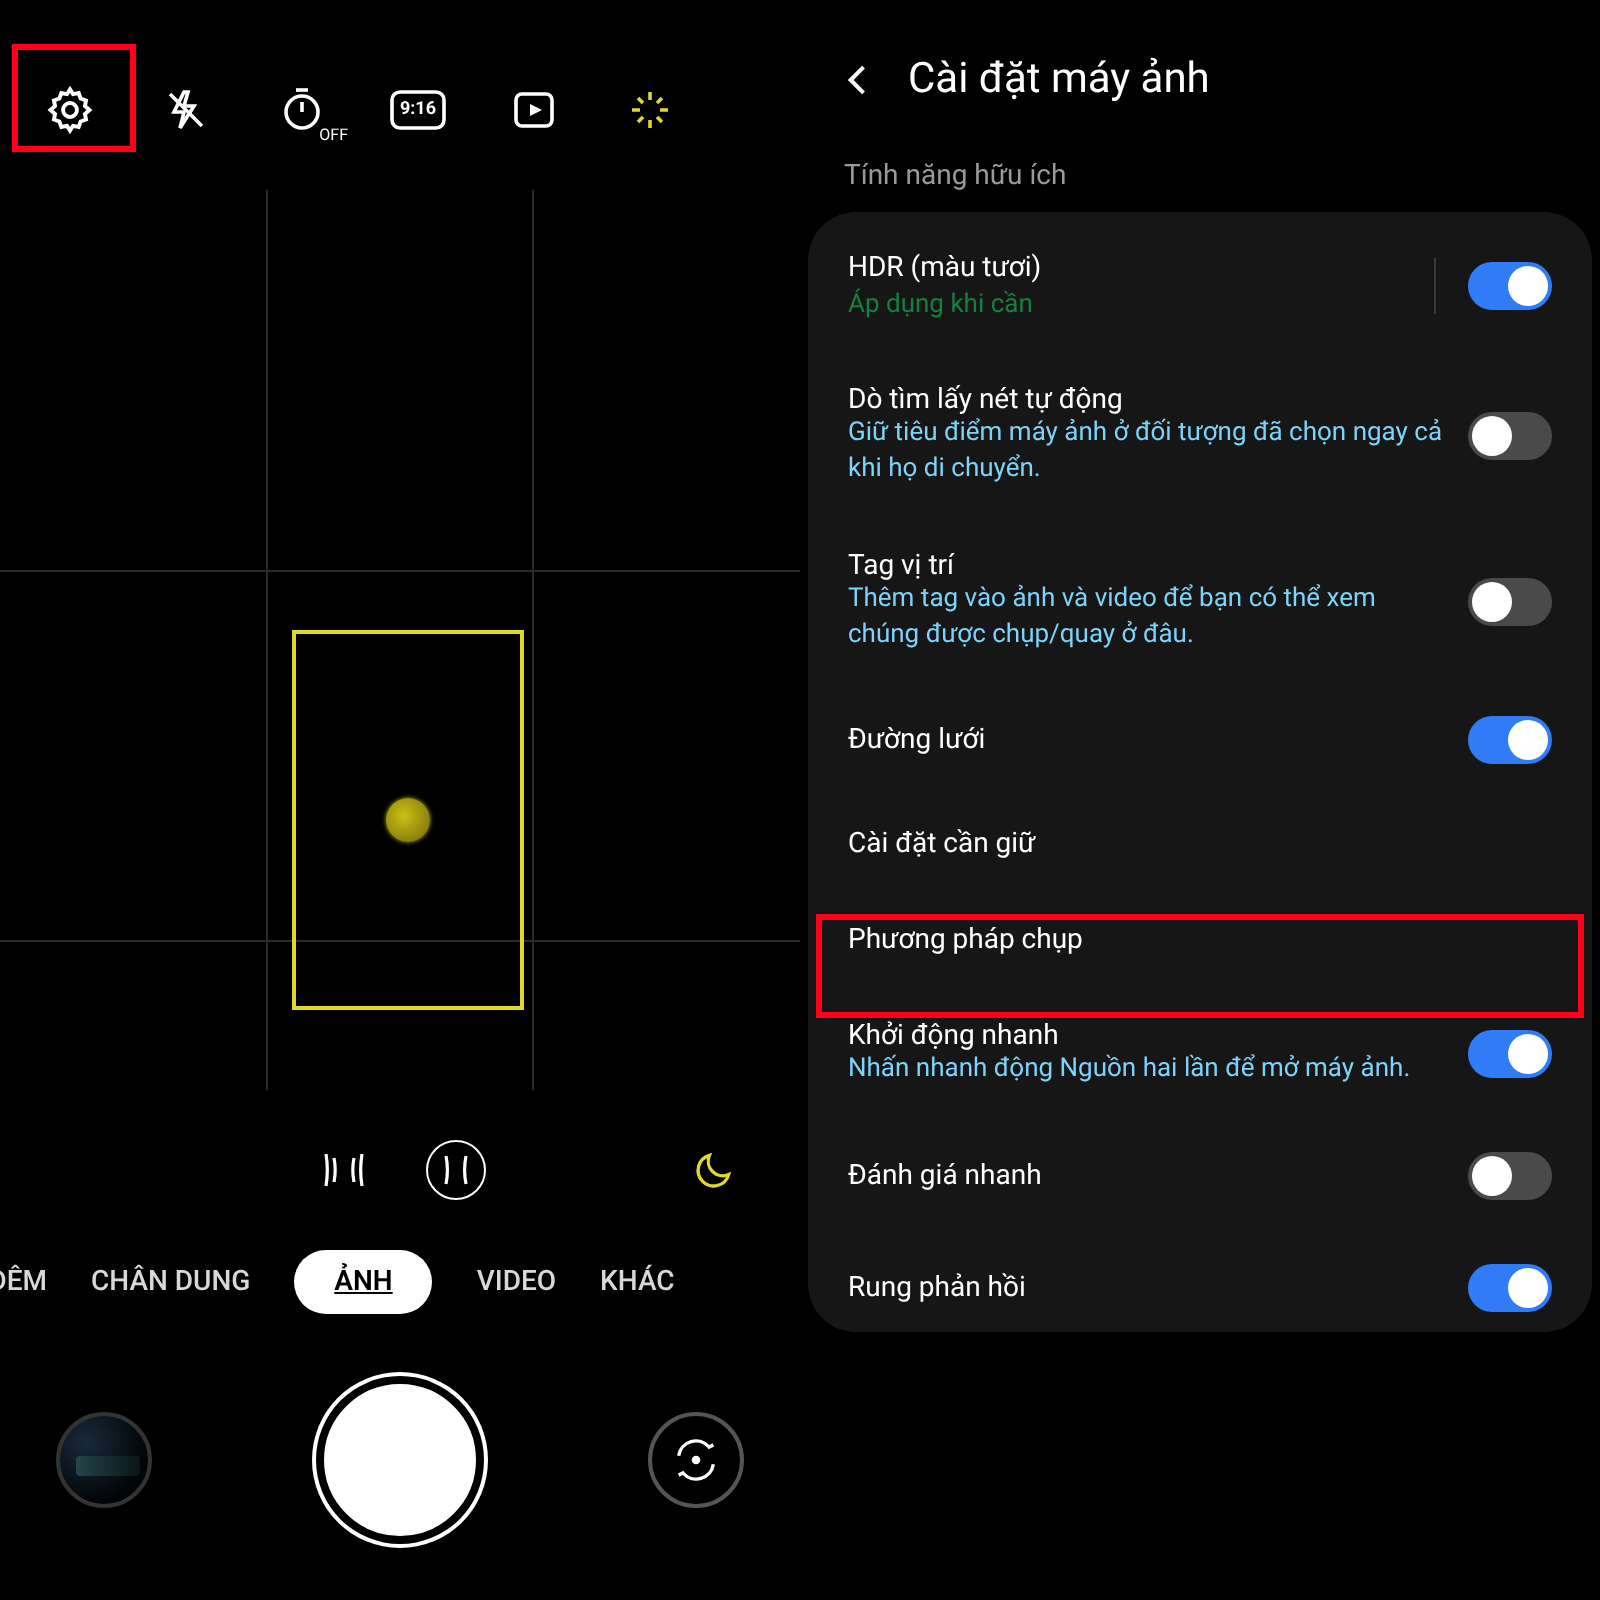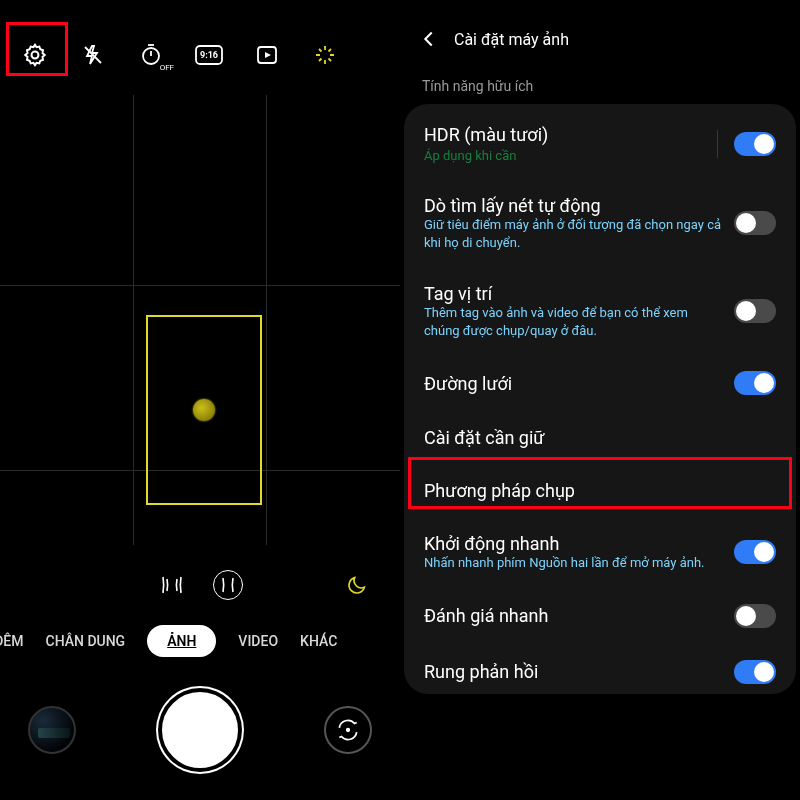--- a/index.html
+++ b/index.html
@@ -175,21 +175,21 @@
     padding-top: 20px;
     position: relative;
   }
   .hdr-row {
     display: flex;
     align-items: center;
     gap: 14px;
     padding: 8px 18px 18px 18px;
   }
   .hdr-title {
-    font-size: 16px;
+    font-size: 21px;
     font-weight: 400;
   }
   .section-label {
     font-size: 14px;
     color: #9a9a9a;
     padding: 10px 39px 2px 22px;
   }
   .card {
     background: #161616;
     border-radius: 24px;
@@ -198,21 +198,21 @@
   }
   .row {
     display: flex;
     align-items: center;
     justify-content: space-between;
     padding: 16px 20px;
     gap: 12px;
     position: relative;
   }
   .row-text { flex: 1; }
-  .row-title { font-size: 18px; color: #fff; }
+  .row-title { font-size: 14px; color: #fff; }
   .row-sub { font-size: 13px; color: #7dd3fc; margin-top: 0; line-height: 1.35; }
   .row-link { font-size: 13px; color: #15803d; margin-top: 3px; }
   .divbar {
     width: 1.5px; height: 28px;
     background: #3a3a3a;
     margin-right: 4px;
   }
 
   .toggle {
     width: 42px; height: 24px;
@@ -400,21 +400,21 @@
 
     <div class="row">
       <div class="row-text">
         <div class="row-title">Phương pháp chụp</div>
       </div>
     </div>
 
     <div class="row">
       <div class="row-text">
         <div class="row-title">Khởi động nhanh</div>
-        <div class="row-sub">Nhấn nhanh phím Nguồn hai lần để mở máy ảnh.</div>
+        <div class="row-sub">Nhấn nhanh động Nguồn hai lần để mở máy ảnh.</div>
       </div>
       <div class="toggle on">
           <div class="knob"></div>
         </div>
     </div>
 
     <div class="row">
       <div class="row-text">
         <div class="row-title">Đánh giá nhanh</div>
       </div>

